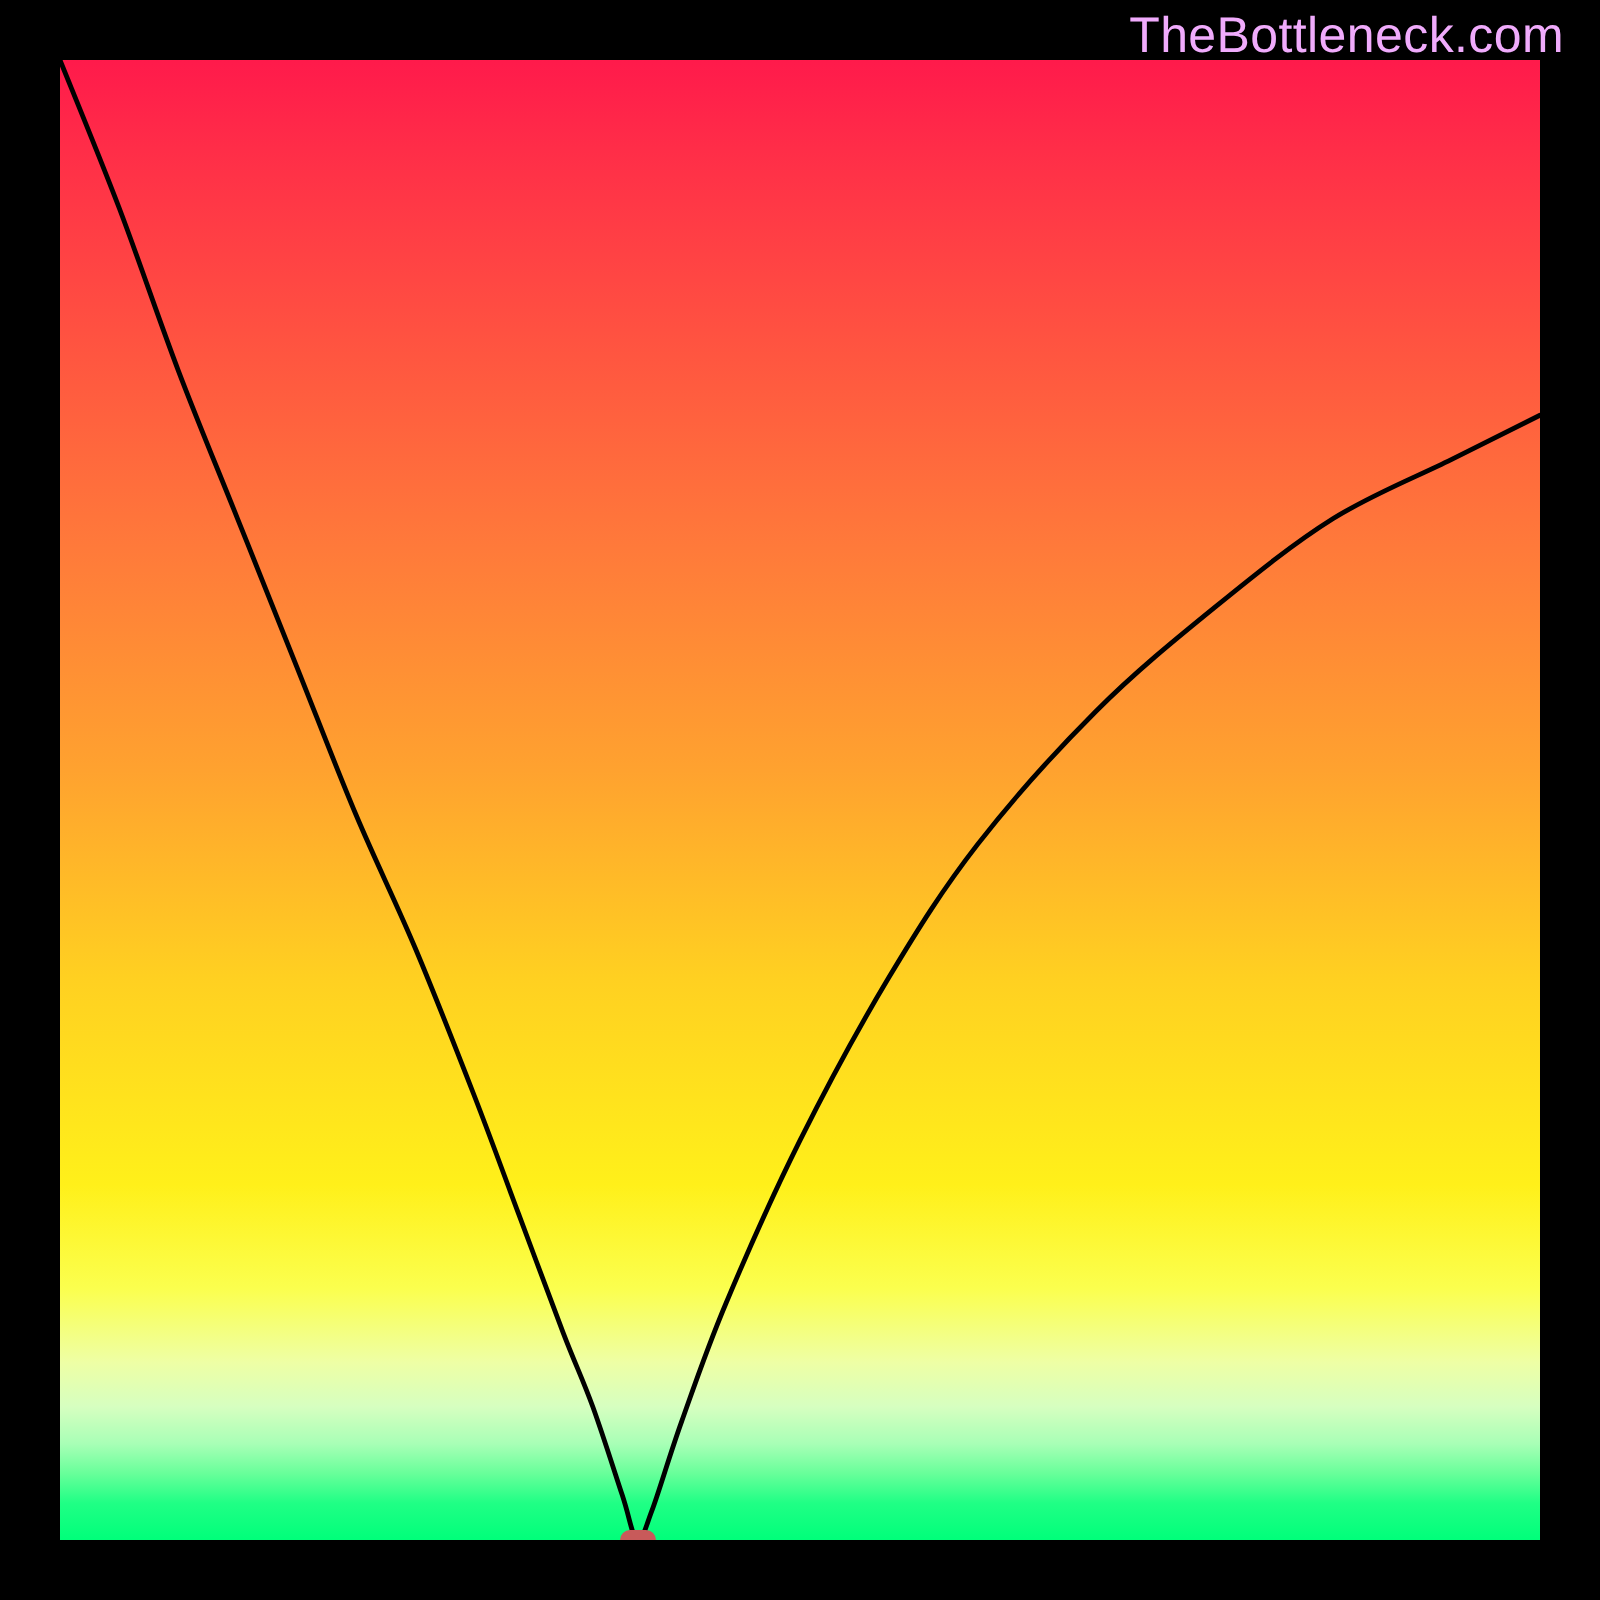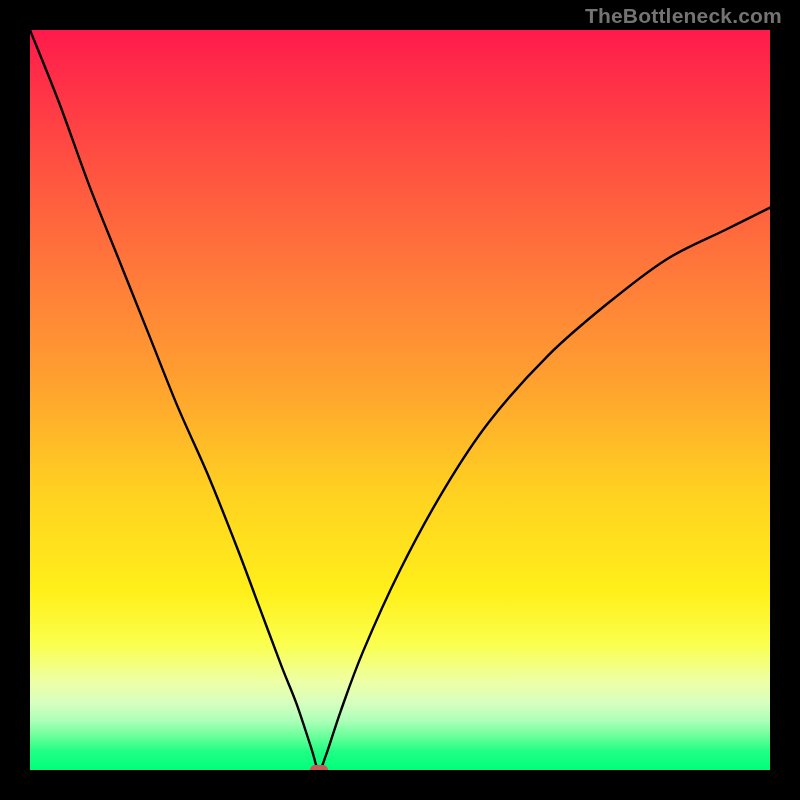--- a/index.html
+++ b/index.html
@@ -16,23 +16,23 @@
     left: 0;
     top: 0;
     width: 800px;
     height: 800px;
     background: #000;
   }
   .watermark {
     position: absolute;
     top: 4px;
     right: 18px;
-    color: #737373;
-    font-size: 21px;
-    font-weight: 700;
+    color: #f0abfc;
+    font-size: 25px;
+    font-weight: 400;
     letter-spacing: 0.2px;
     z-index: 20;
   }
   .plot {
     position: absolute;
     left: 30px;
     top: 30px;
     width: 740px;
     height: 740px;
     overflow: hidden;

